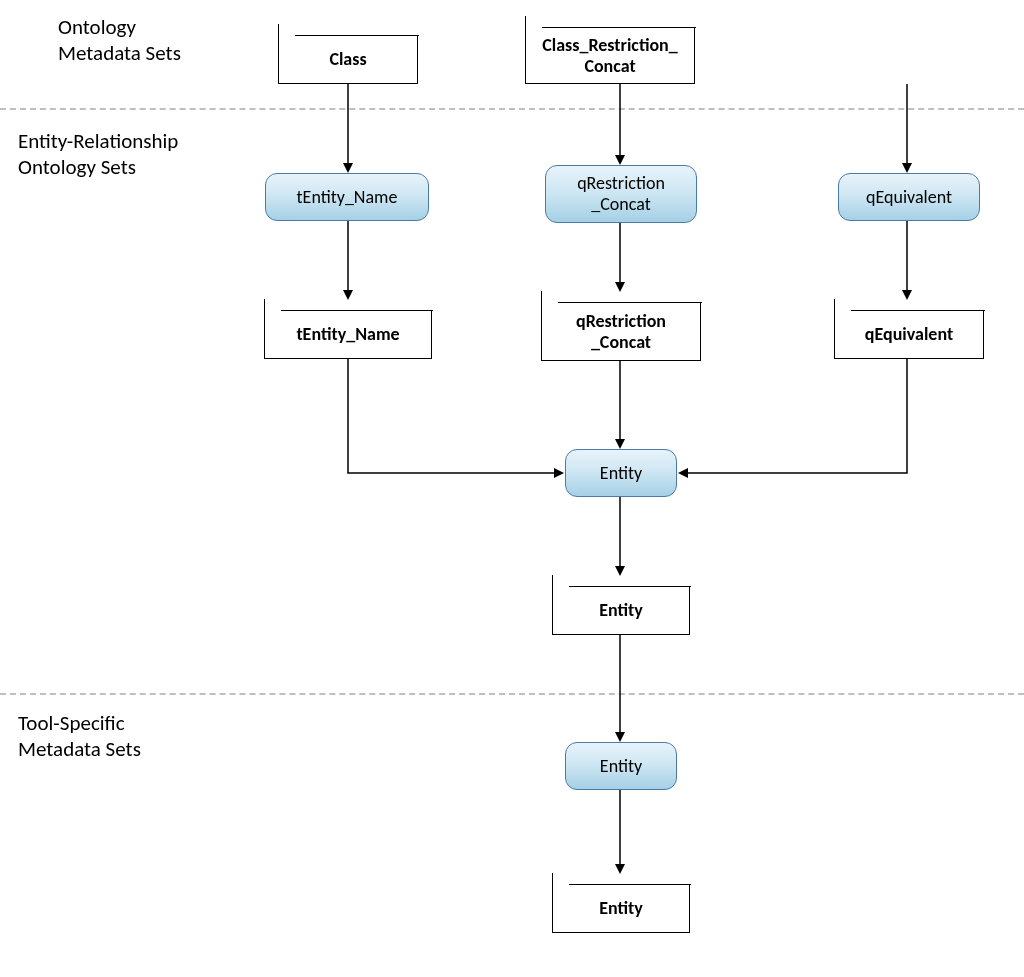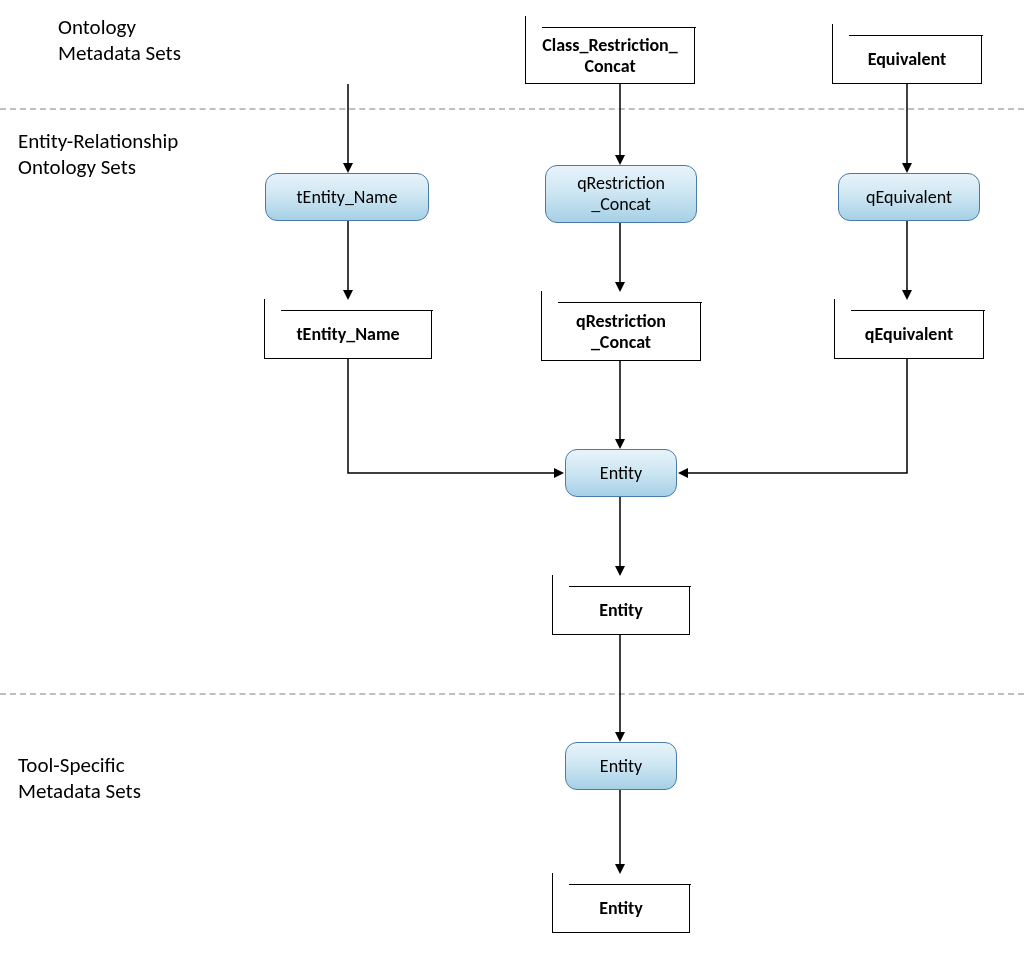--- a/index.html
+++ b/index.html
@@ -89,29 +89,29 @@
 </style>
 </head>
 <body>
 
 <div class="canvas">
 
   <div class="section-label" style="left:18px; top:14px;margin-left:40px;">Ontology
 Metadata Sets</div>
   <div class="section-label" style="left:18px; top:128px;">Entity-Relationship
 Ontology Sets</div>
-  <div class="section-label" style="left:18px; top:752px;">Tool-Specific
+  <div class="section-label" style="left:18px; top:710px;">Tool-Specific
 Metadata Sets</div>
 
   <div class="divider" style="top:108px;"></div>
   <div class="divider" style="top:693px;"></div>
 
+  <div class="box" style="left:278px; top:36px; width:140px; height:48px;">Class</div>
   <div class="box" style="left:525px; top:28px; width:170px; height:56px;">Class_Restriction_
 Concat</div>
-  <div class="box" style="left:832px; top:36px; width:150px; height:48px;">Equivalent</div>
 
   <div class="node" style="left:265px; top:173px; width:164px; height:48px;">tEntity_Name</div>
   <div class="node" style="left:545px; top:165px; width:152px; height:58px;">qRestriction
 _Concat</div>
   <div class="node" style="left:838px; top:173px; width:142px; height:48px;">qEquivalent</div>
 
   <div class="box" style="left:264px; top:311px; width:168px; height:48px;">tEntity_Name</div>
   <div class="box" style="left:541px; top:303px; width:160px; height:58px;">qRestriction
 _Concat</div>
   <div class="box" style="left:834px; top:311px; width:150px; height:48px;">qEquivalent</div>

